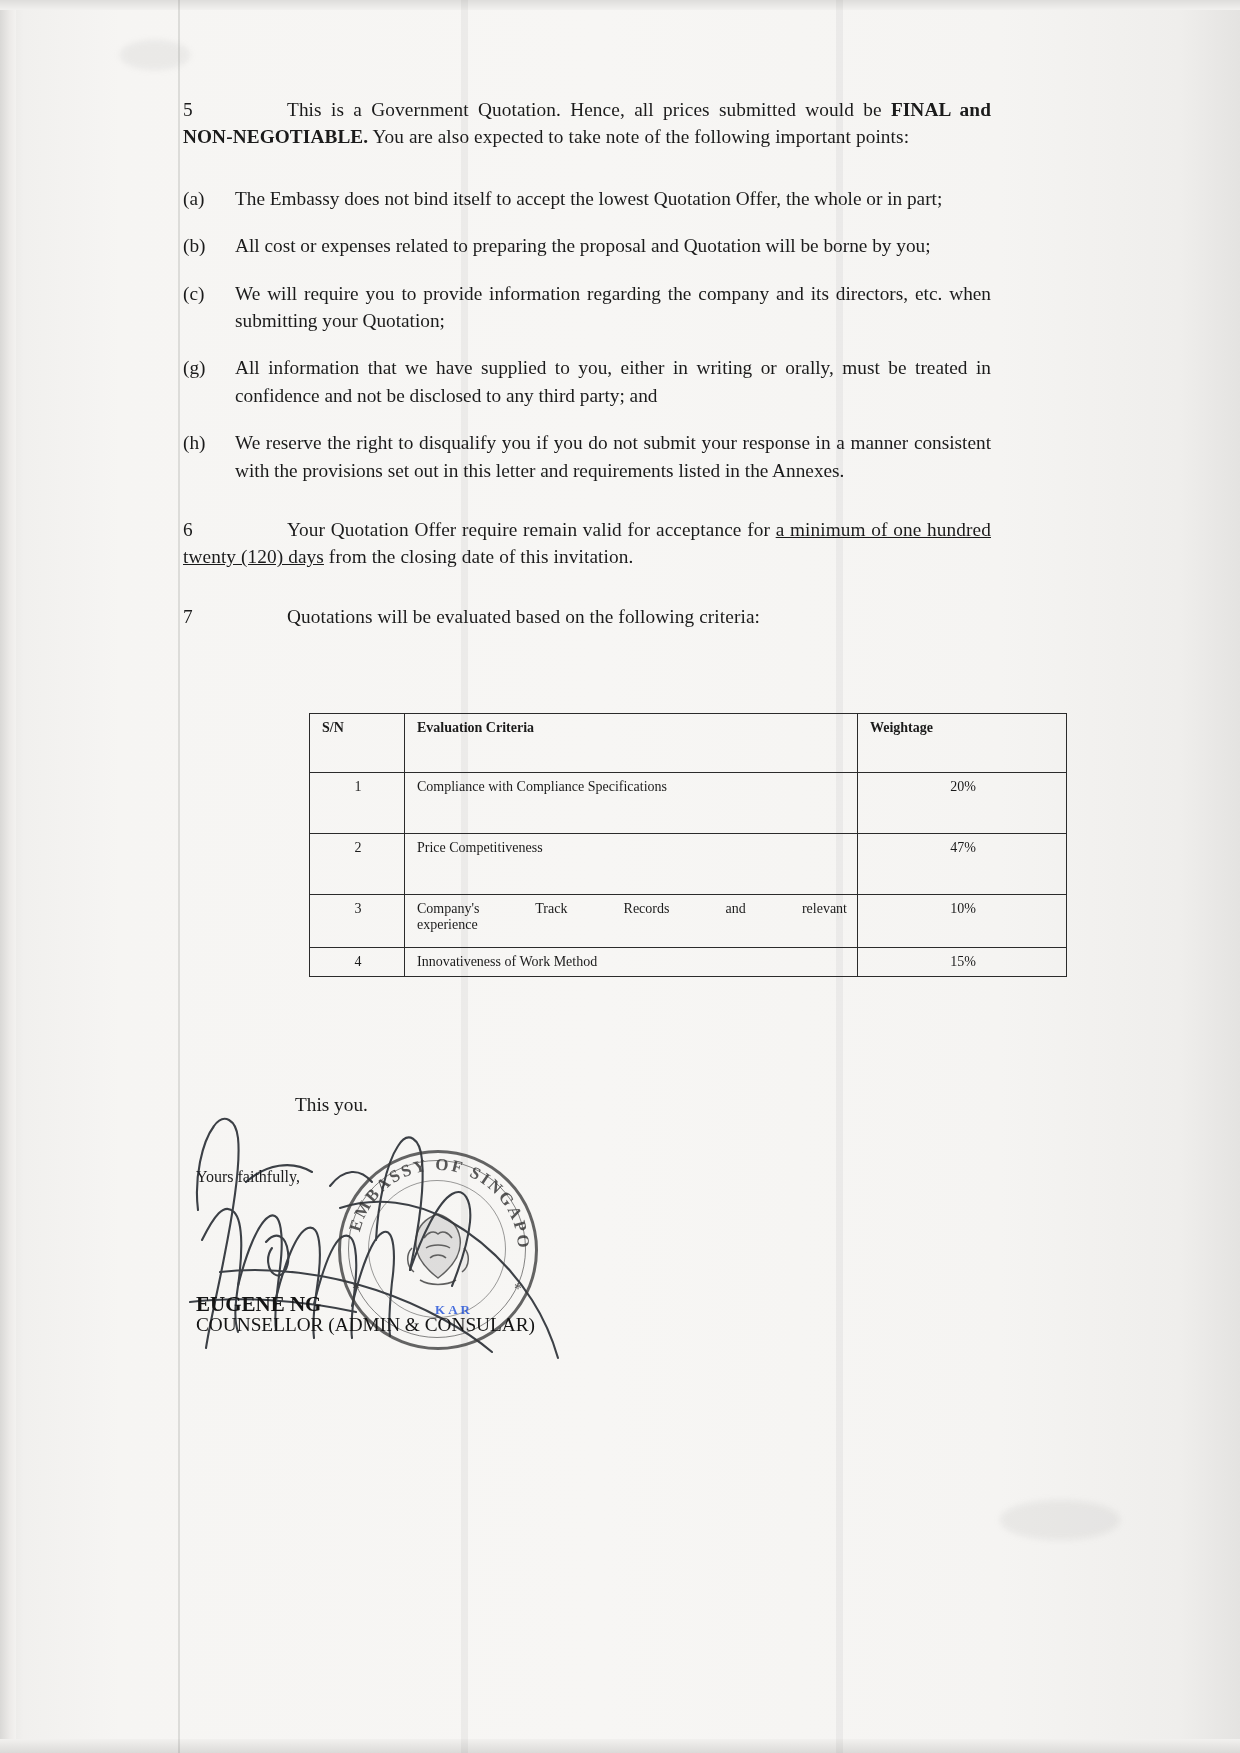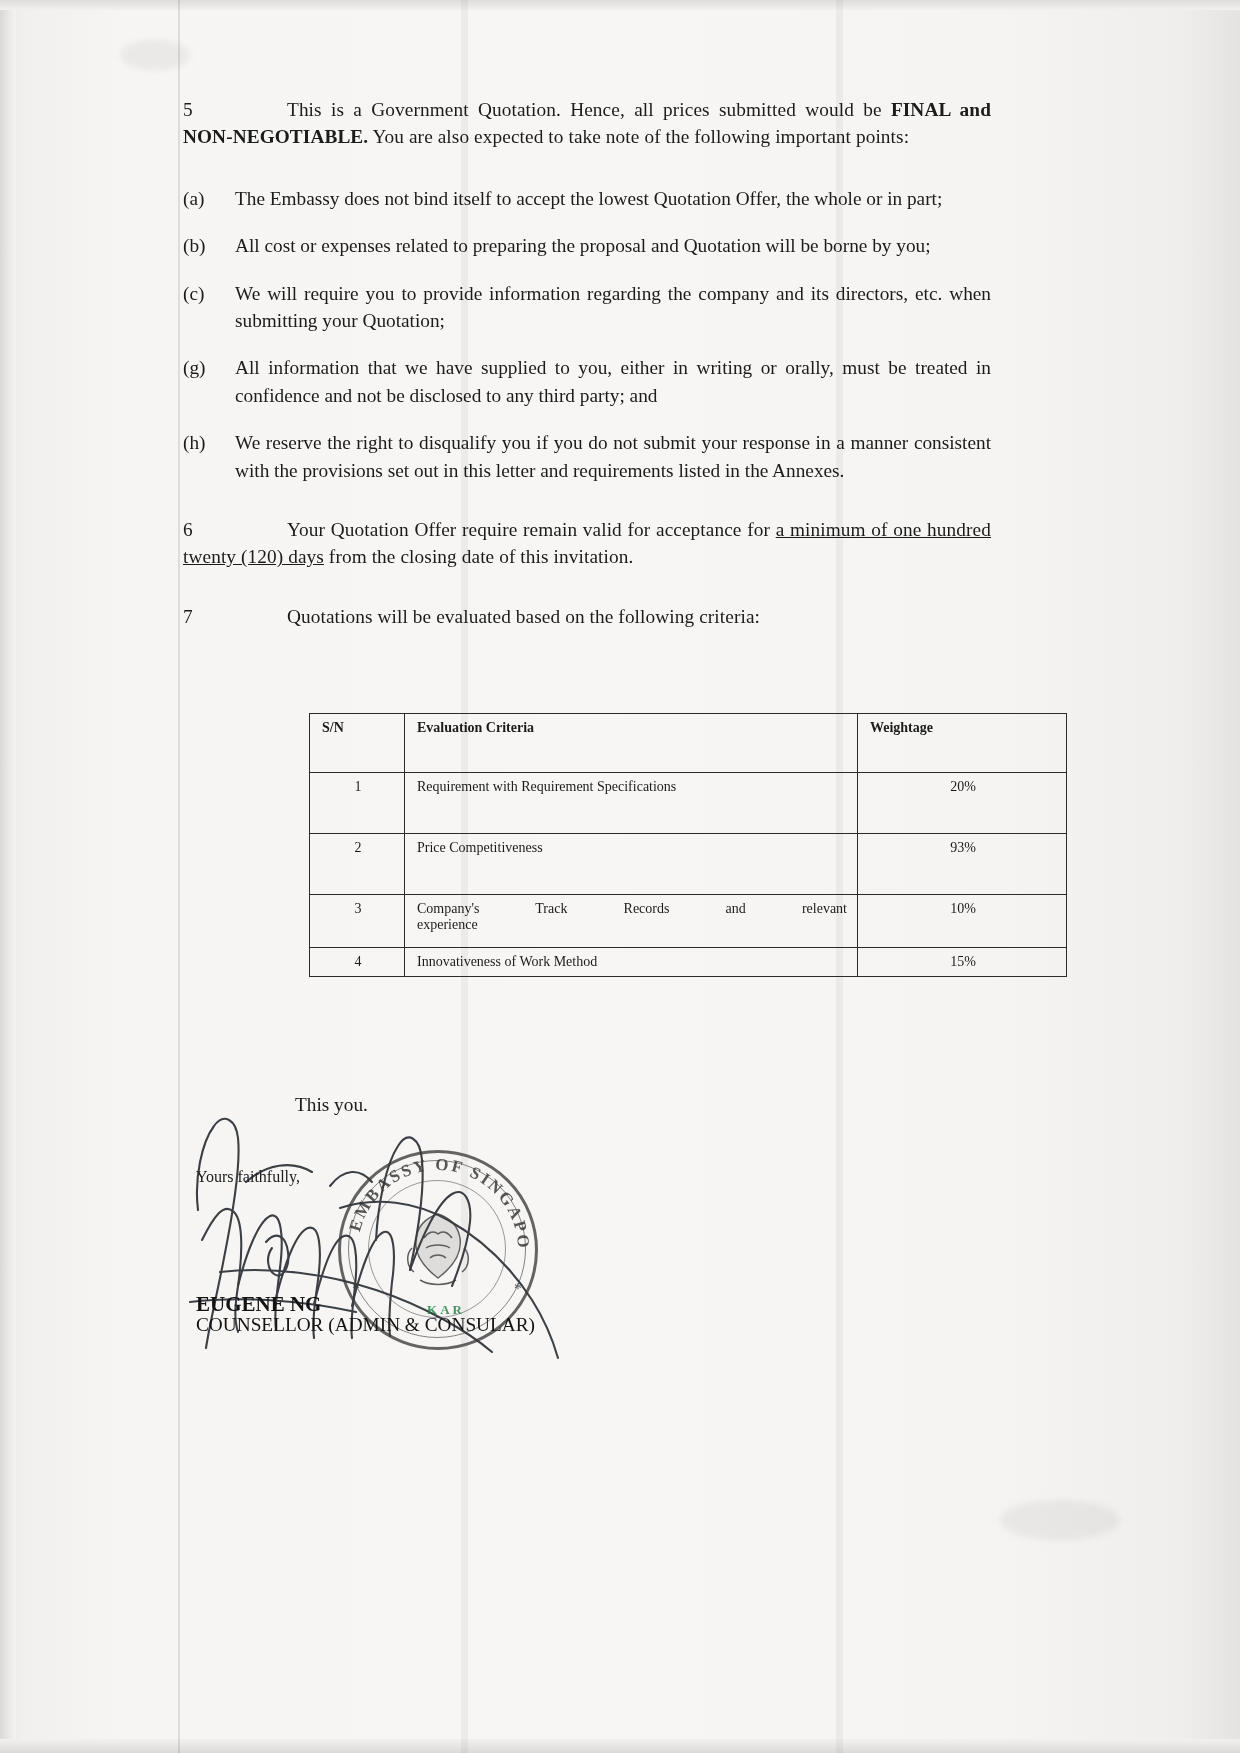--- a/index.html
+++ b/index.html
@@ -228,27 +228,27 @@
     width: 76px; height: 84px;
   }
   .stamp-star {
     position: absolute;
     font-size: 16px;
     color: #3a3a3a;
     opacity: 0.8;
   }
   #stamp-bottom {
     position: absolute;
-    left: 8px; top: 152px;
+    left: 16px; top: 152px;
     width: 200px;
     text-align: center;
     font-size: 13px;
     letter-spacing: 3px;
     font-weight: bold;
-    color: #15803d;
+    color: #1d4ed8;
     opacity: 0.8;
   }
   
   .smudge {
     position: absolute;
     background: rgba(150,148,145,0.12);
     border-radius: 50%;
     filter: blur(3px);
   }
 </style>
@@ -314,27 +314,27 @@
       <thead>
         <tr>
           <th class="c-sn">S/N</th>
           <th class="c-crit">Evaluation Criteria</th>
           <th class="c-wt">Weightage</th>
         </tr>
       </thead>
       <tbody>
         <tr class="r-tall">
           <td class="c-sn">1</td>
-          <td>Requirement with Requirement Specifications</td>
+          <td>Compliance with Compliance Specifications</td>
           <td class="c-wt">20%</td>
         </tr>
         <tr class="r-tall">
           <td class="c-sn">2</td>
           <td>Price Competitiveness</td>
-          <td class="c-wt">93%</td>
+          <td class="c-wt">47%</td>
         </tr>
         <tr class="r-mid">
           <td class="c-sn">3</td>
           <td class="justify-cell"><span class="line1">Company's    Track    Records    and    relevant</span><span>experience</span></td>
           <td class="c-wt">10%</td>
         </tr>
         <tr>
           <td class="c-sn">4</td>
           <td>Innovativeness of Work Method</td>
           <td class="c-wt">15%</td>

